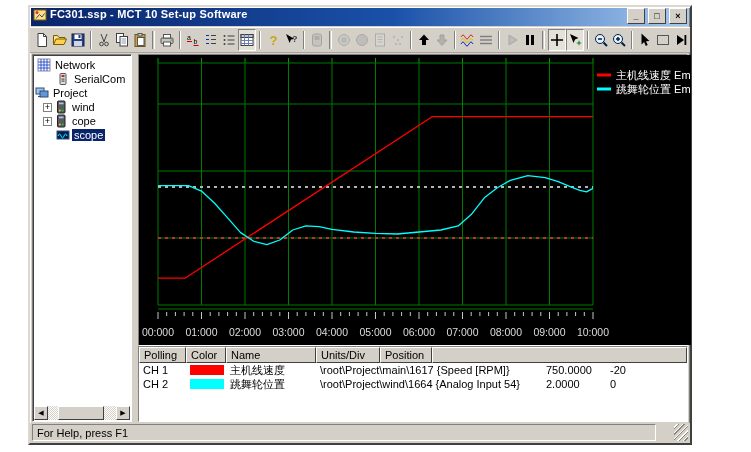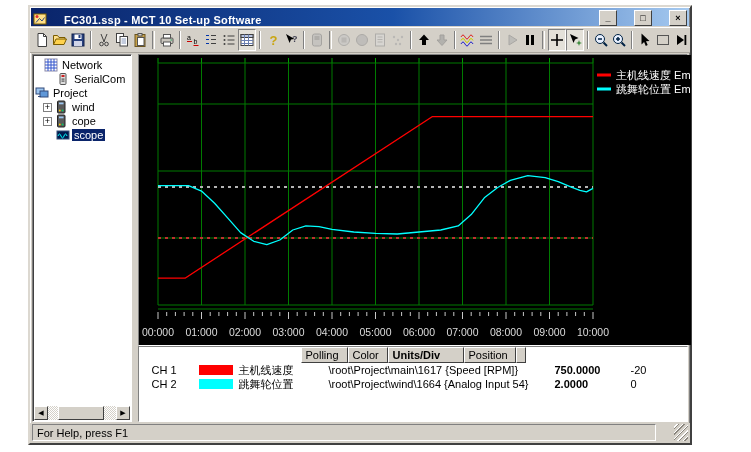--- a/index.html
+++ b/index.html
@@ -1,21 +1,21 @@
 <!DOCTYPE html>
 <html><head>
 <meta charset="utf-8">
 <style>
   html,body{margin:0;padding:0;}
   body{width:751px;height:452px;background:#ffffff;font-family:"Liberation Sans","DejaVu Sans",sans-serif;overflow:hidden;position:relative;}
   #window{position:absolute;left:28px;top:5px;width:664px;height:440px;background:#d4d0c8;
     border:2px solid;border-color:#dcd8d0 #404040 #404040 #dcd8d0;
     box-shadow:inset 1px 1px 0 #fff, inset -1px -1px 0 #808080;box-sizing:border-box;display:flex;flex-direction:column;}
   
-  .titlebar{height:18px;display:flex;align-items:flex-end;gap:17px;padding:0 2px;margin:1px;
+  .titlebar{height:18px;display:flex;align-items:flex-start;gap:3px;padding:0 2px;margin:1px;
     background:linear-gradient(90deg,#0a246a 0%,#1a51a8 55%,#a6caf0 100%);color:#fff;font-size:11px;font-weight:bold;}
   .titlebar .ttl{flex:1;white-space:nowrap;overflow:hidden;letter-spacing:.2px;}
   .tbtn{width:16px;height:14px;background:#d4d0c8;border:1px solid;border-color:#fff #404040 #404040 #fff;
     color:#000;font-size:9px;font-weight:bold;display:flex;align-items:center;justify-content:center;line-height:1;}
   .appicon{width:14px;height:14px;display:inline-block;}
   
   .menubar{height:17px;display:flex;align-items:center;font-size:11px;padding-left:1px;background:#d4d0c8;}
   .menu-item{padding:1px 6px;color:#000;}
   .menu-item u{text-decoration:underline;}
   
@@ -45,28 +45,28 @@
     font-size:7px;display:flex;align-items:center;justify-content:center;color:#000;box-sizing:border-box;}
   .strack{flex:1;background:repeating-conic-gradient(#fff 0 25%,#d4d0c8 0 50%) 0 0/2px 2px;position:relative;}
   .sthumb{position:absolute;left:10px;top:0;width:44px;height:12px;background:#d4d0c8;
     border:1px solid;border-color:#fff #404040 #404040 #fff;}
   .splitter{width:6px;}
   .rightcol{flex:1;display:flex;flex-direction:column;min-width:0;}
   .scope{height:292px;background:#000;border:1px solid;border-color:#808080 #fff #fff #808080;box-sizing:border-box;}
   .scope svg{display:block;}
   
   .chtable{flex:1;background:#fff;border:1px solid;border-color:#808080 #fff #fff #808080;box-sizing:border-box;
-    font-size:11px;overflow:hidden;display:flex;flex-direction:column;align-items:center;}
+    font-size:11px;overflow:hidden;display:flex;flex-direction:column;}
   .thead{display:flex;height:16px;flex:0 0 auto;}
   .th{background:#d4d0c8;border:1px solid;border-color:#fff #404040 #404040 #fff;box-sizing:border-box;
     padding:0 4px;display:flex;align-items:center;color:#000;overflow:hidden;white-space:nowrap;}
   .trow{display:flex;height:14px;align-items:center;}
   .td{padding:0 4px;box-sizing:border-box;overflow:hidden;white-space:nowrap;color:#000;}
   .c-polling{width:47px;} .c-color{width:40px;} .c-name{width:90px;} .c-signal{width:226px;}
-  .c-units{width:76px;font-weight:bold;} .c-pos{width:52px;} .c-fill{flex:1;}
+  .c-units{width:64px;} .c-pos{width:52px;} .c-fill{flex:1;}
   .swatch{width:34px;height:10px;}
   
   .statusbar{height:17px;display:flex;align-items:stretch;gap:18px;padding:1px 2px 2px 2px;background:#d4d0c8;}
   .statusfield{flex:1;border:1px solid;border-color:#808080 #fff #fff #808080;font-size:11px;color:#000;
     display:flex;align-items:center;padding-left:4px;}
   .grip{width:14px;background:
     repeating-linear-gradient(135deg,#d4d0c8 0 2px,#fff 2px 3px,#8a867e 3px 4px);}
 </style>
 </head>
 <body>
@@ -356,21 +356,21 @@
             <path d="M4 3v10l7-5z" fill="#000" stroke="none"></path>
             <rect x="11.5" y="3" width="1.8" height="10" fill="#000" stroke="none"></rect>
           </svg>
         </span>
       </div>
     </div>
 
   <div class="content">
     <div class="treepanel">
       <div class="treeitems" id="treeitems">
-          <div class="tree-row" style="padding-left: 9px;">
+          <div class="tree-row" style="padding-left: 2px;">
             <span class="ticon">
               <svg width="14" height="14" viewBox="0 0 14 14" fill="none" stroke-width="1">
                 <rect x="1" y="1" width="12" height="12" fill="#fff" stroke="#8888aa"></rect>
                 <path d="M1 4h12M1 7h12M1 10h12M4 1v12M7 1v12M10 1v12" stroke="#3355cc"></path>
               </svg>
             </span>
             <span class="tlabel">Network</span>
           </div>
           <div class="tree-row" style="padding-left: 8px;">
             <span class="tspacer"></span>
@@ -539,20 +539,21 @@
             <line x1="458" y1="20" x2="472" y2="20" stroke="#ff0000" stroke-width="3"></line>
             <text x="477" y="24" font-size="11" fill="#fff" font-family="Liberation Sans, DejaVu Sans, sans-serif">主机线速度 Empty</text>
             <line x1="458" y1="34" x2="472" y2="34" stroke="#00ffff" stroke-width="3"></line>
             <text x="477" y="38" font-size="11" fill="#fff" font-family="Liberation Sans, DejaVu Sans, sans-serif">跳舞轮位置 Empty</text>
           </svg>
         </div>
       <div class="chtable">
         <div class="thead" id="thead">
             <div class="th c-polling">Polling</div>
             <div class="th c-color">Color</div>
+            <div class="th c-name">Name</div>
             <div class="th c-units">Units/Div</div>
             <div class="th c-pos">Position</div>
             <div class="th c-fill"></div>
           </div>
         <div id="tbody">
             <div class="trow">
               <div class="td c-polling">CH 1</div>
               <div class="td c-color">
                 <div class="swatch" style="background: rgb(255, 0, 0);"></div>
               </div>

